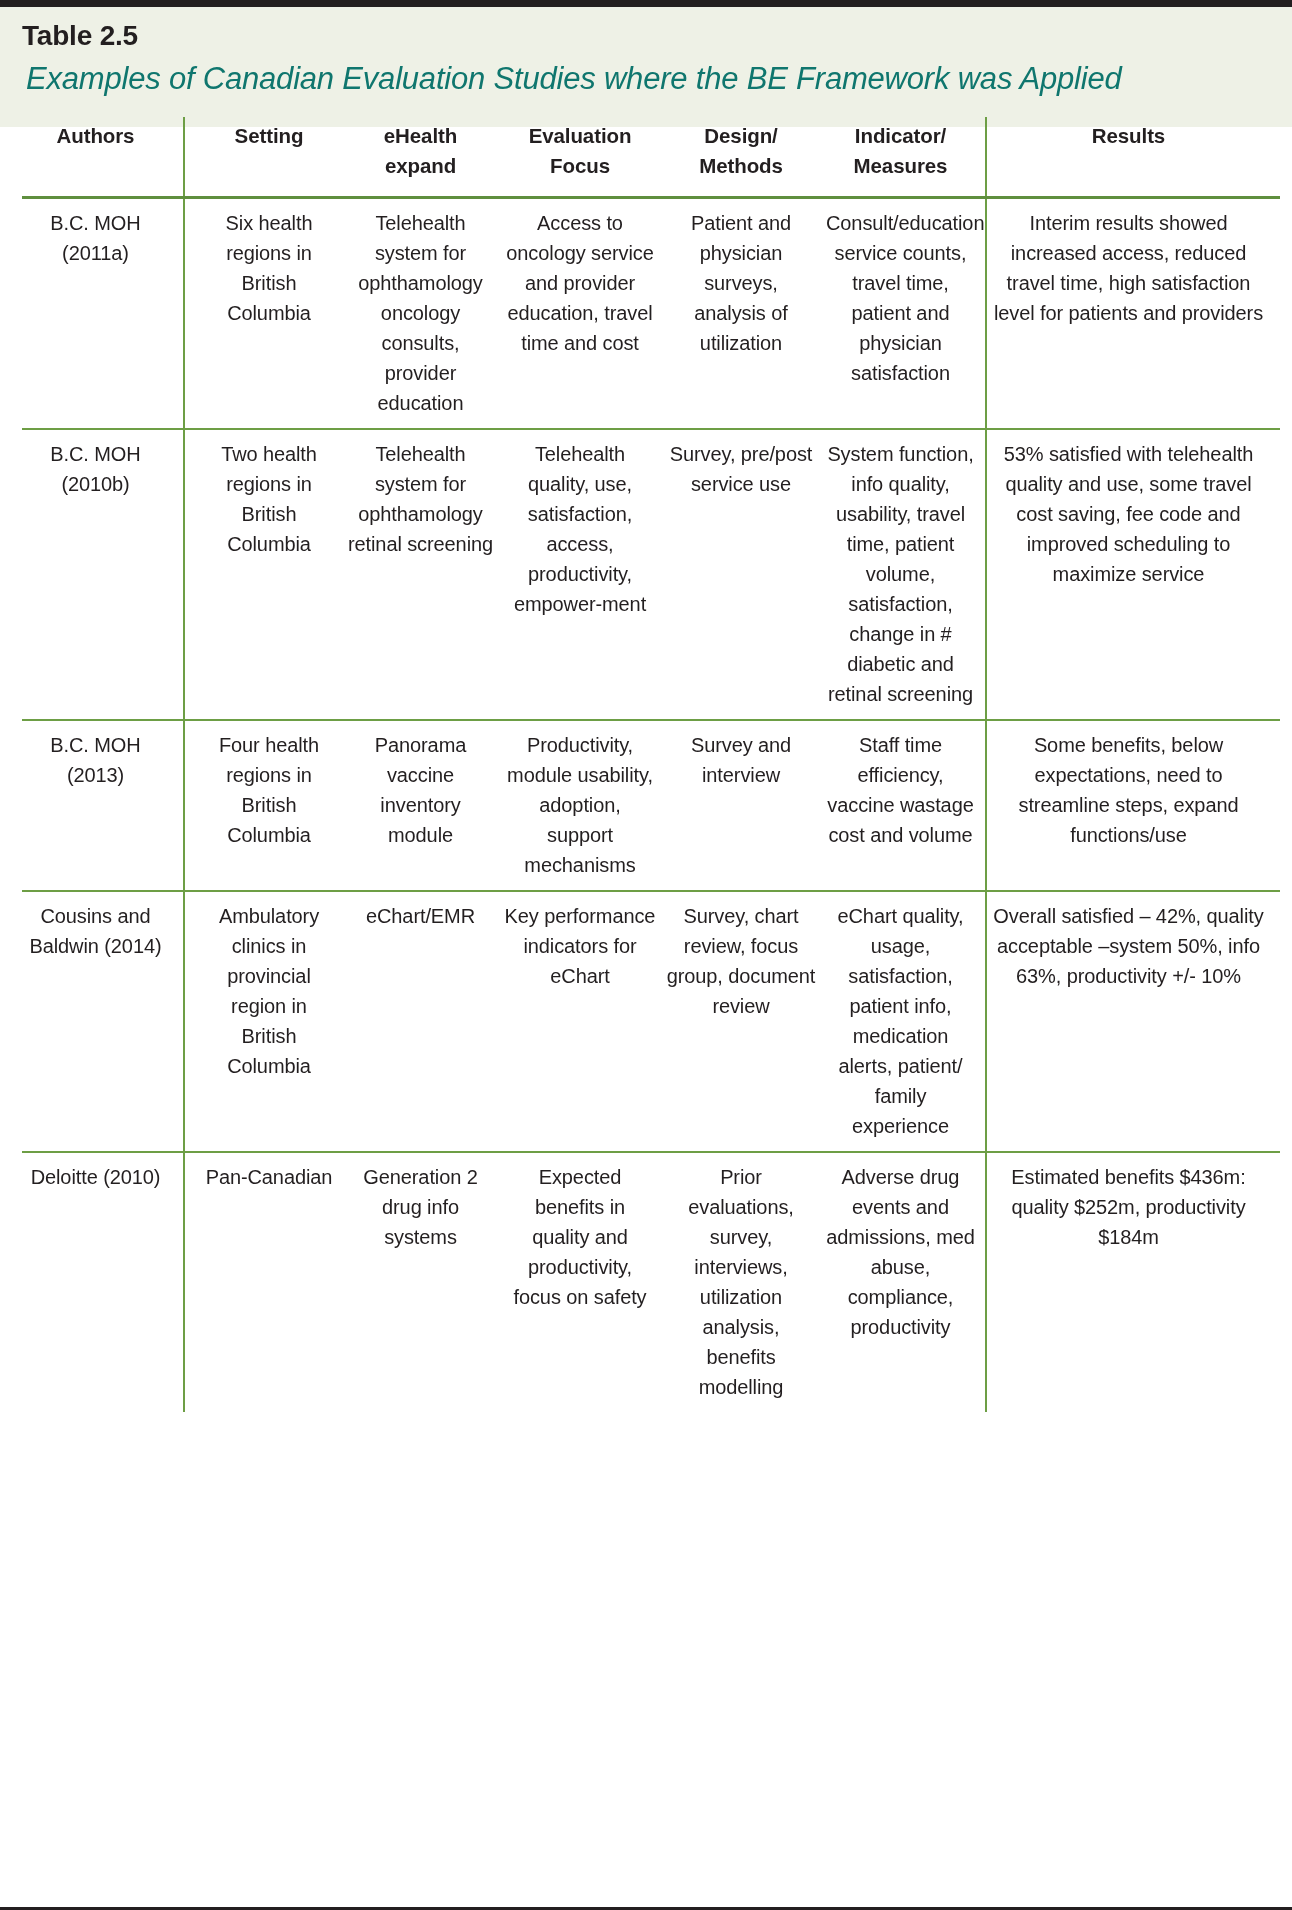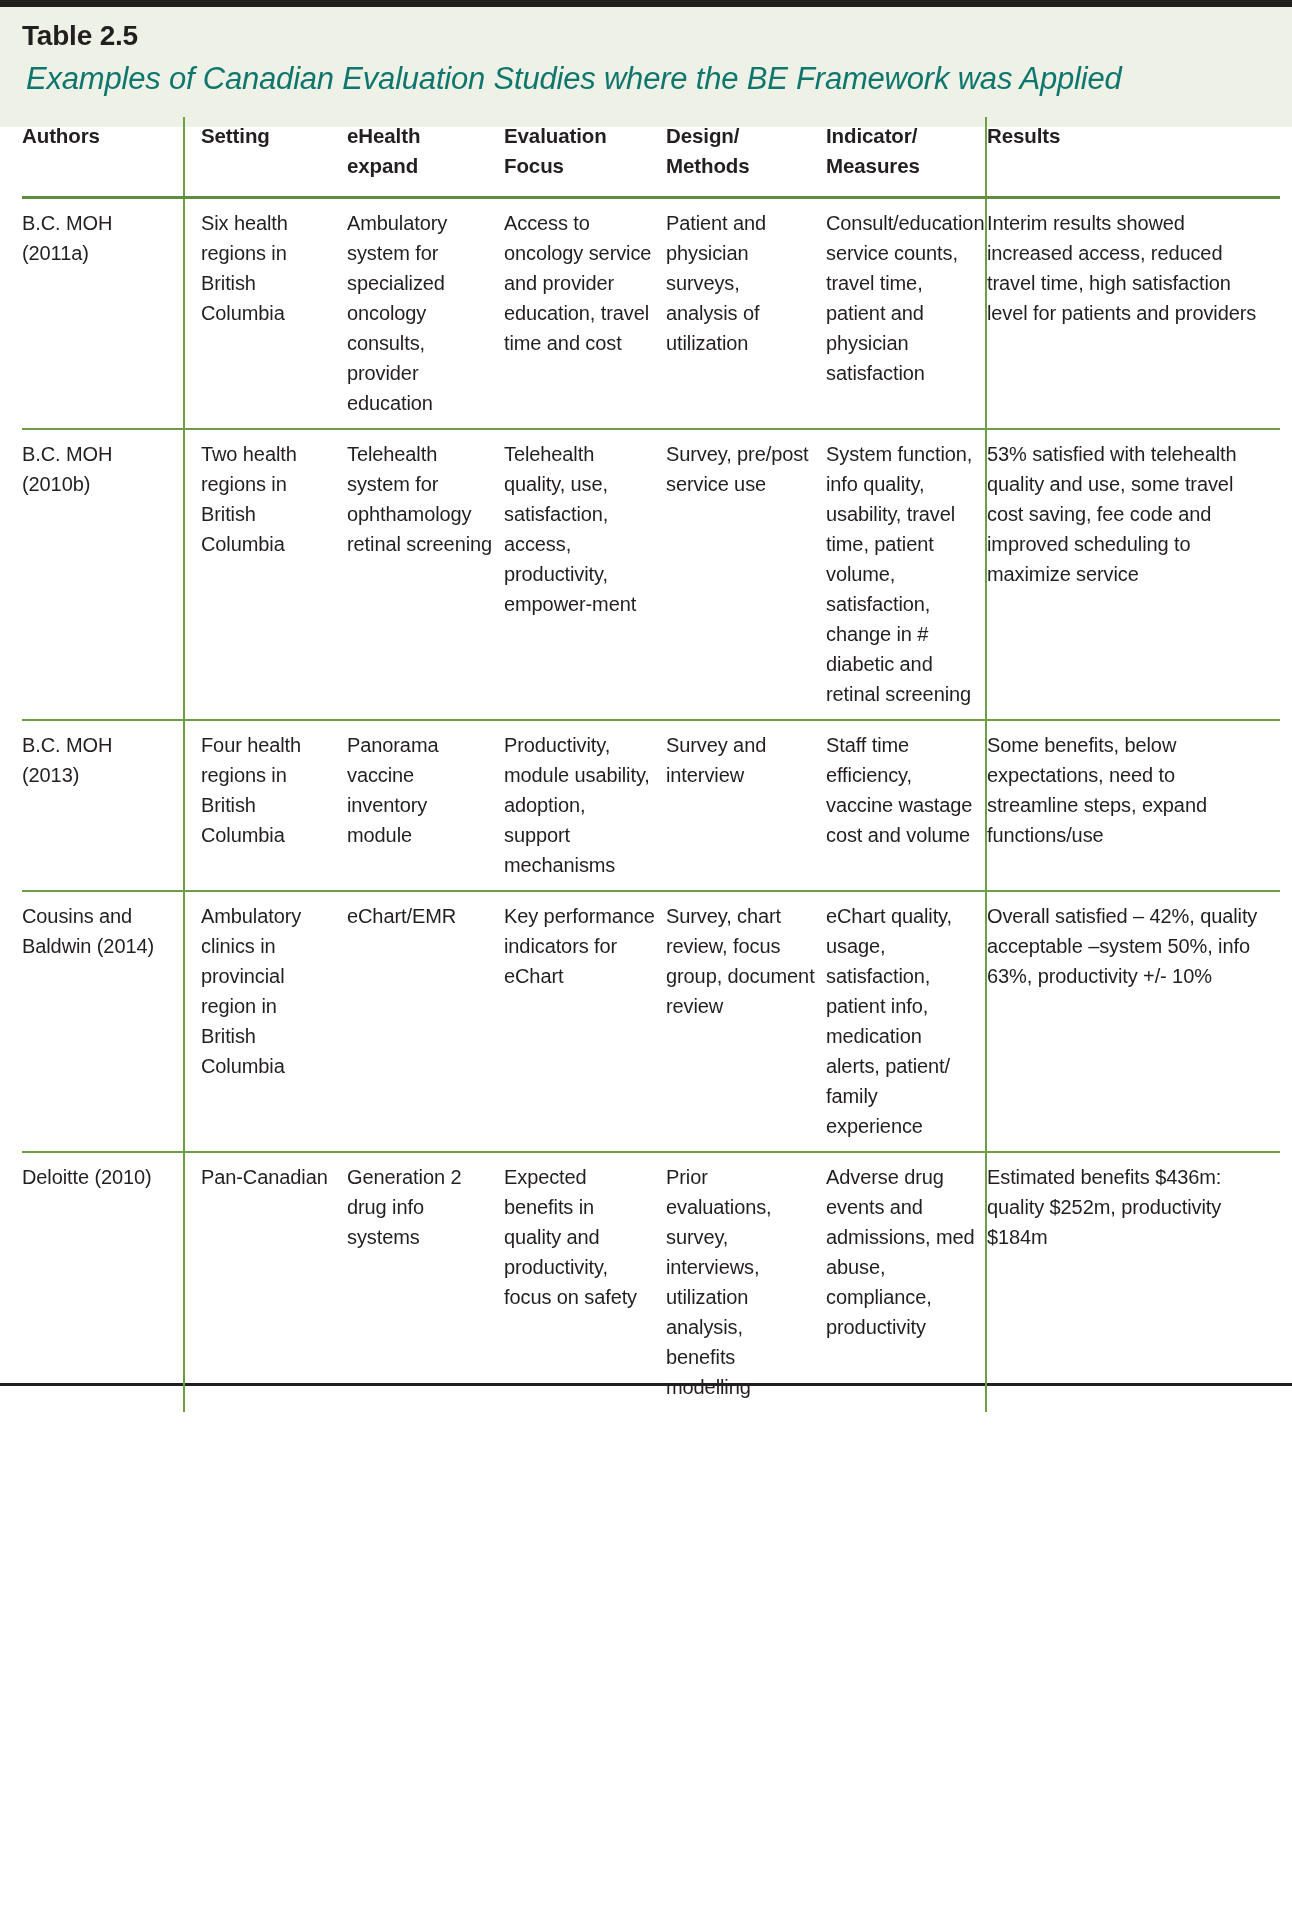--- a/index.html
+++ b/index.html
@@ -11,21 +11,21 @@
     width: 1292px;
     height: 1910px;
     font-family: "Liberation Sans", sans-serif;
     color: #231f20;
     -webkit-font-smoothing: antialiased;
   }
 
   .page {
     position: relative;
     width: 1292px;
-    height: 1386px;
+    height: 1910px;
     box-sizing: border-box;
     padding: 0;
   }
 
   
   .top-rule {
     position: absolute;
     top: 0;
     left: 0;
     width: 1292px;
@@ -76,21 +76,21 @@
     z-index: 2;
     border-collapse: collapse;
     width: 1258px;
     margin: 18px 22px 0 22px;
     table-layout: fixed;
   }
 
   table.data th,
   table.data td {
     vertical-align: top;
-    text-align: left;
+    text-align: center;
     padding: 9px 10px 10px 0;
     font-size: 20px;
     line-height: 1.50;
     letter-spacing: -0.1px;
   }
 
   table.data thead th {
     font-weight: bold;
     font-size: 20.5px;
     padding-top: 4px;
@@ -172,21 +172,21 @@
           <th class="col-focus">Evaluation Focus</th>
           <th class="col-design">Design/ Methods</th>
           <th class="col-indicator">Indicator/ Measures</th>
           <th class="col-results">Results</th>
         </tr>
       </thead>
       <tbody>
         <tr>
           <td class="col-authors">B.C. MOH (2011a)</td>
           <td class="col-setting">Six health regions in British Columbia</td>
-          <td class="col-system">Ambulatory system for specialized oncology consults, provider education</td>
+          <td class="col-system">Telehealth system for ophthamology oncology consults, provider education</td>
           <td class="col-focus">Access to oncology service and provider education, travel time and cost</td>
           <td class="col-design">Patient and physician surveys, analysis of utilization</td>
           <td class="col-indicator">Consult/education service counts, travel time, patient and physician satisfaction</td>
           <td class="col-results">Interim results showed increased access, reduced travel time, high satisfaction level for patients and providers</td>
         </tr>
         <tr>
           <td class="col-authors">B.C. MOH (2010b)</td>
           <td class="col-setting">Two health regions in British Columbia</td>
           <td class="col-system">Telehealth system for ophthamology retinal screening</td>
           <td class="col-focus">Telehealth quality, use, satisfaction, access, productivity, empower-ment</td>

